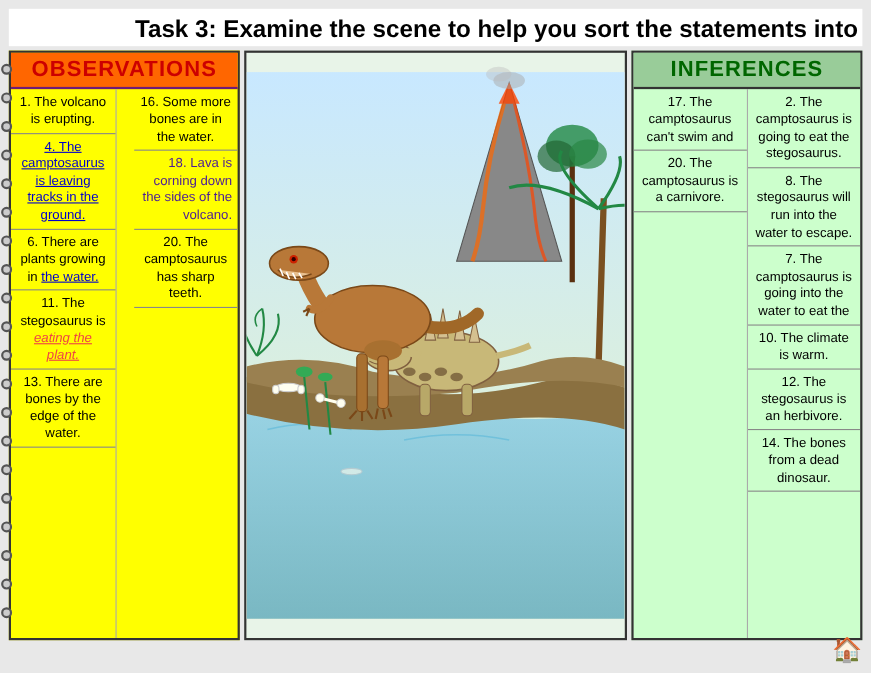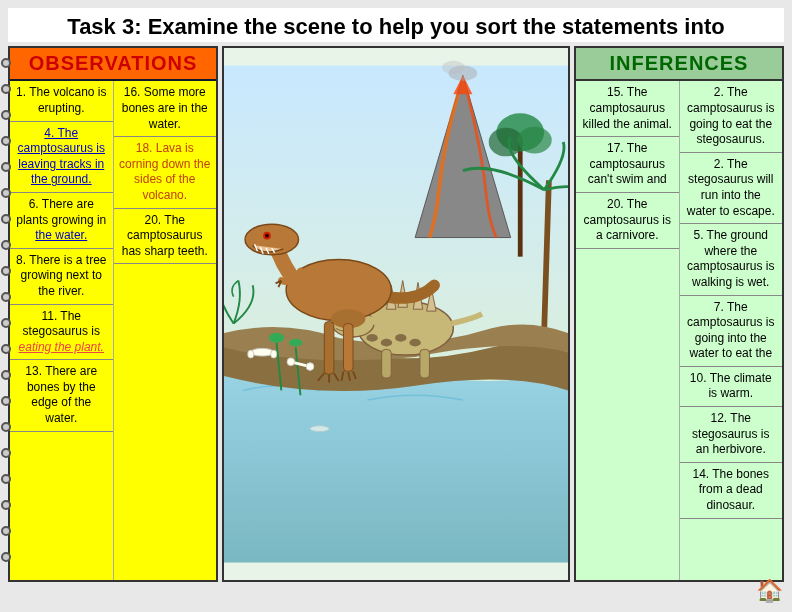--- a/index.html
+++ b/index.html
@@ -15,21 +15,21 @@
       width: 792px;
       height: 612px;
       background: #e8e8e8;
       position: relative;
       padding: 8px;
     }
     .title-bar {
       background: #fff;
       font-size: 22px;
       font-weight: bold;
-      text-align: center;
+      text-align: right;
       padding: 6px 4px 2px 4px;
       line-height: 1.2;
       margin-bottom: 4px;
     }
     .main-content {
       display: flex;
       gap: 4px;
       height: calc(100% - 60px);
     }
     
@@ -42,48 +42,50 @@
       flex-direction: column;
       padding: 0;
     }
     .obs-header {
       background: #ff6600;
       color: #cc0000;
       font-size: 20px;
       font-weight: 900;
       text-align: center;
       padding: 4px 2px;
-      border-bottom: 2px solid #0f172a;
+      border-bottom: 2px solid #701a75;
       letter-spacing: 1px;
     }
     .obs-body {
       display: flex;
       flex: 1;
       overflow: hidden;
+      gap: 16px;
     }
     .obs-col {
       flex: 1;
       display: flex;
       flex-direction: column;
       border-right: 1px solid #aaa;
     }
     .obs-col:last-child { border-right: none; }
     .obs-cell {
       border-bottom: 1px solid #888;
       padding: 4px 5px;
       text-align: center;
       font-size: 12px;
       line-height: 1.3;
     }
     .obs-cell.highlighted {
       color: #0000cc;
       text-decoration: underline;
     }
     .obs-cell.orange-text {
-      color: #c2410c;
+      color: #4c1d95;
+      text-align: right;
     }
     
     .image-area {
       flex: 1;
       position: relative;
       background: #e8f4e8;
       border: 2px solid #333;
       overflow: hidden;
       min-width: 0;
     }
@@ -191,21 +193,20 @@
 
   <div class="main-content">
 
     <div class="observations-panel">
       <div class="obs-header">OBSERVATIONS</div>
       <div class="obs-body">
         <div class="obs-col">
           <div class="obs-cell">1. The volcano is erupting.</div>
           <div class="obs-cell highlighted">4. The camptosaurus is leaving tracks in <span style="color:#0000cc;">the ground.</span></div>
           <div class="obs-cell">6. There are plants growing in <span style="text-decoration:underline;color:#0000cc;">the water.</span></div>
-          <div class="obs-cell">8. There is a tree growing next to the river.</div>
           <div class="obs-cell">11. The stegosaurus is <span style="text-decoration:underline;color:#ef4444;font-style:italic;">eating the plant.</span></div>
           <div class="obs-cell">13. There are bones by the edge of the water.</div>
         </div>
         <div class="obs-col">
           <div class="obs-cell">16. Some more bones are in the water.</div>
           <div class="obs-cell orange-text">18. Lava is corning down the sides of the volcano.</div>
           <div class="obs-cell">20. The camptosaurus has sharp teeth.</div>
         </div>
       </div>
     </div>
@@ -341,28 +342,26 @@
           <ellipse cx="30" cy="0" rx="6" ry="4" fill="#6a5030"></ellipse>
           <ellipse cx="45" cy="5" rx="6" ry="4" fill="#6a5030"></ellipse>
         </g>
       </svg>
     </div>
 
     <div class="inferences-panel">
       <div class="inf-header">INFERENCES</div>
       <div class="inf-body">
         <div class="inf-col">
-          <div class="inf-cell">15. The camptosaurus killed the animal.</div>
           <div class="inf-cell">17. The camptosaurus can't swim and</div>
           <div class="inf-cell">20. The camptosaurus is a carnivore.</div>
         </div>
         <div class="inf-col">
           <div class="inf-cell">2. The camptosaurus is going to eat the stegosaurus.</div>
-          <div class="inf-cell">2. The stegosaurus will run into the water to escape.</div>
-          <div class="inf-cell">5. The ground where the camptosaurus is walking is wet.</div>
+          <div class="inf-cell">8. The stegosaurus will run into the water to escape.</div>
           <div class="inf-cell">7. The camptosaurus is going into the water to eat the</div>
           <div class="inf-cell">10. The climate is warm.</div>
           <div class="inf-cell">12. The stegosaurus is an herbivore.</div>
           <div class="inf-cell">14. The bones from a dead dinosaur.</div>
         </div>
       </div>
     </div>
 
   </div>
 

